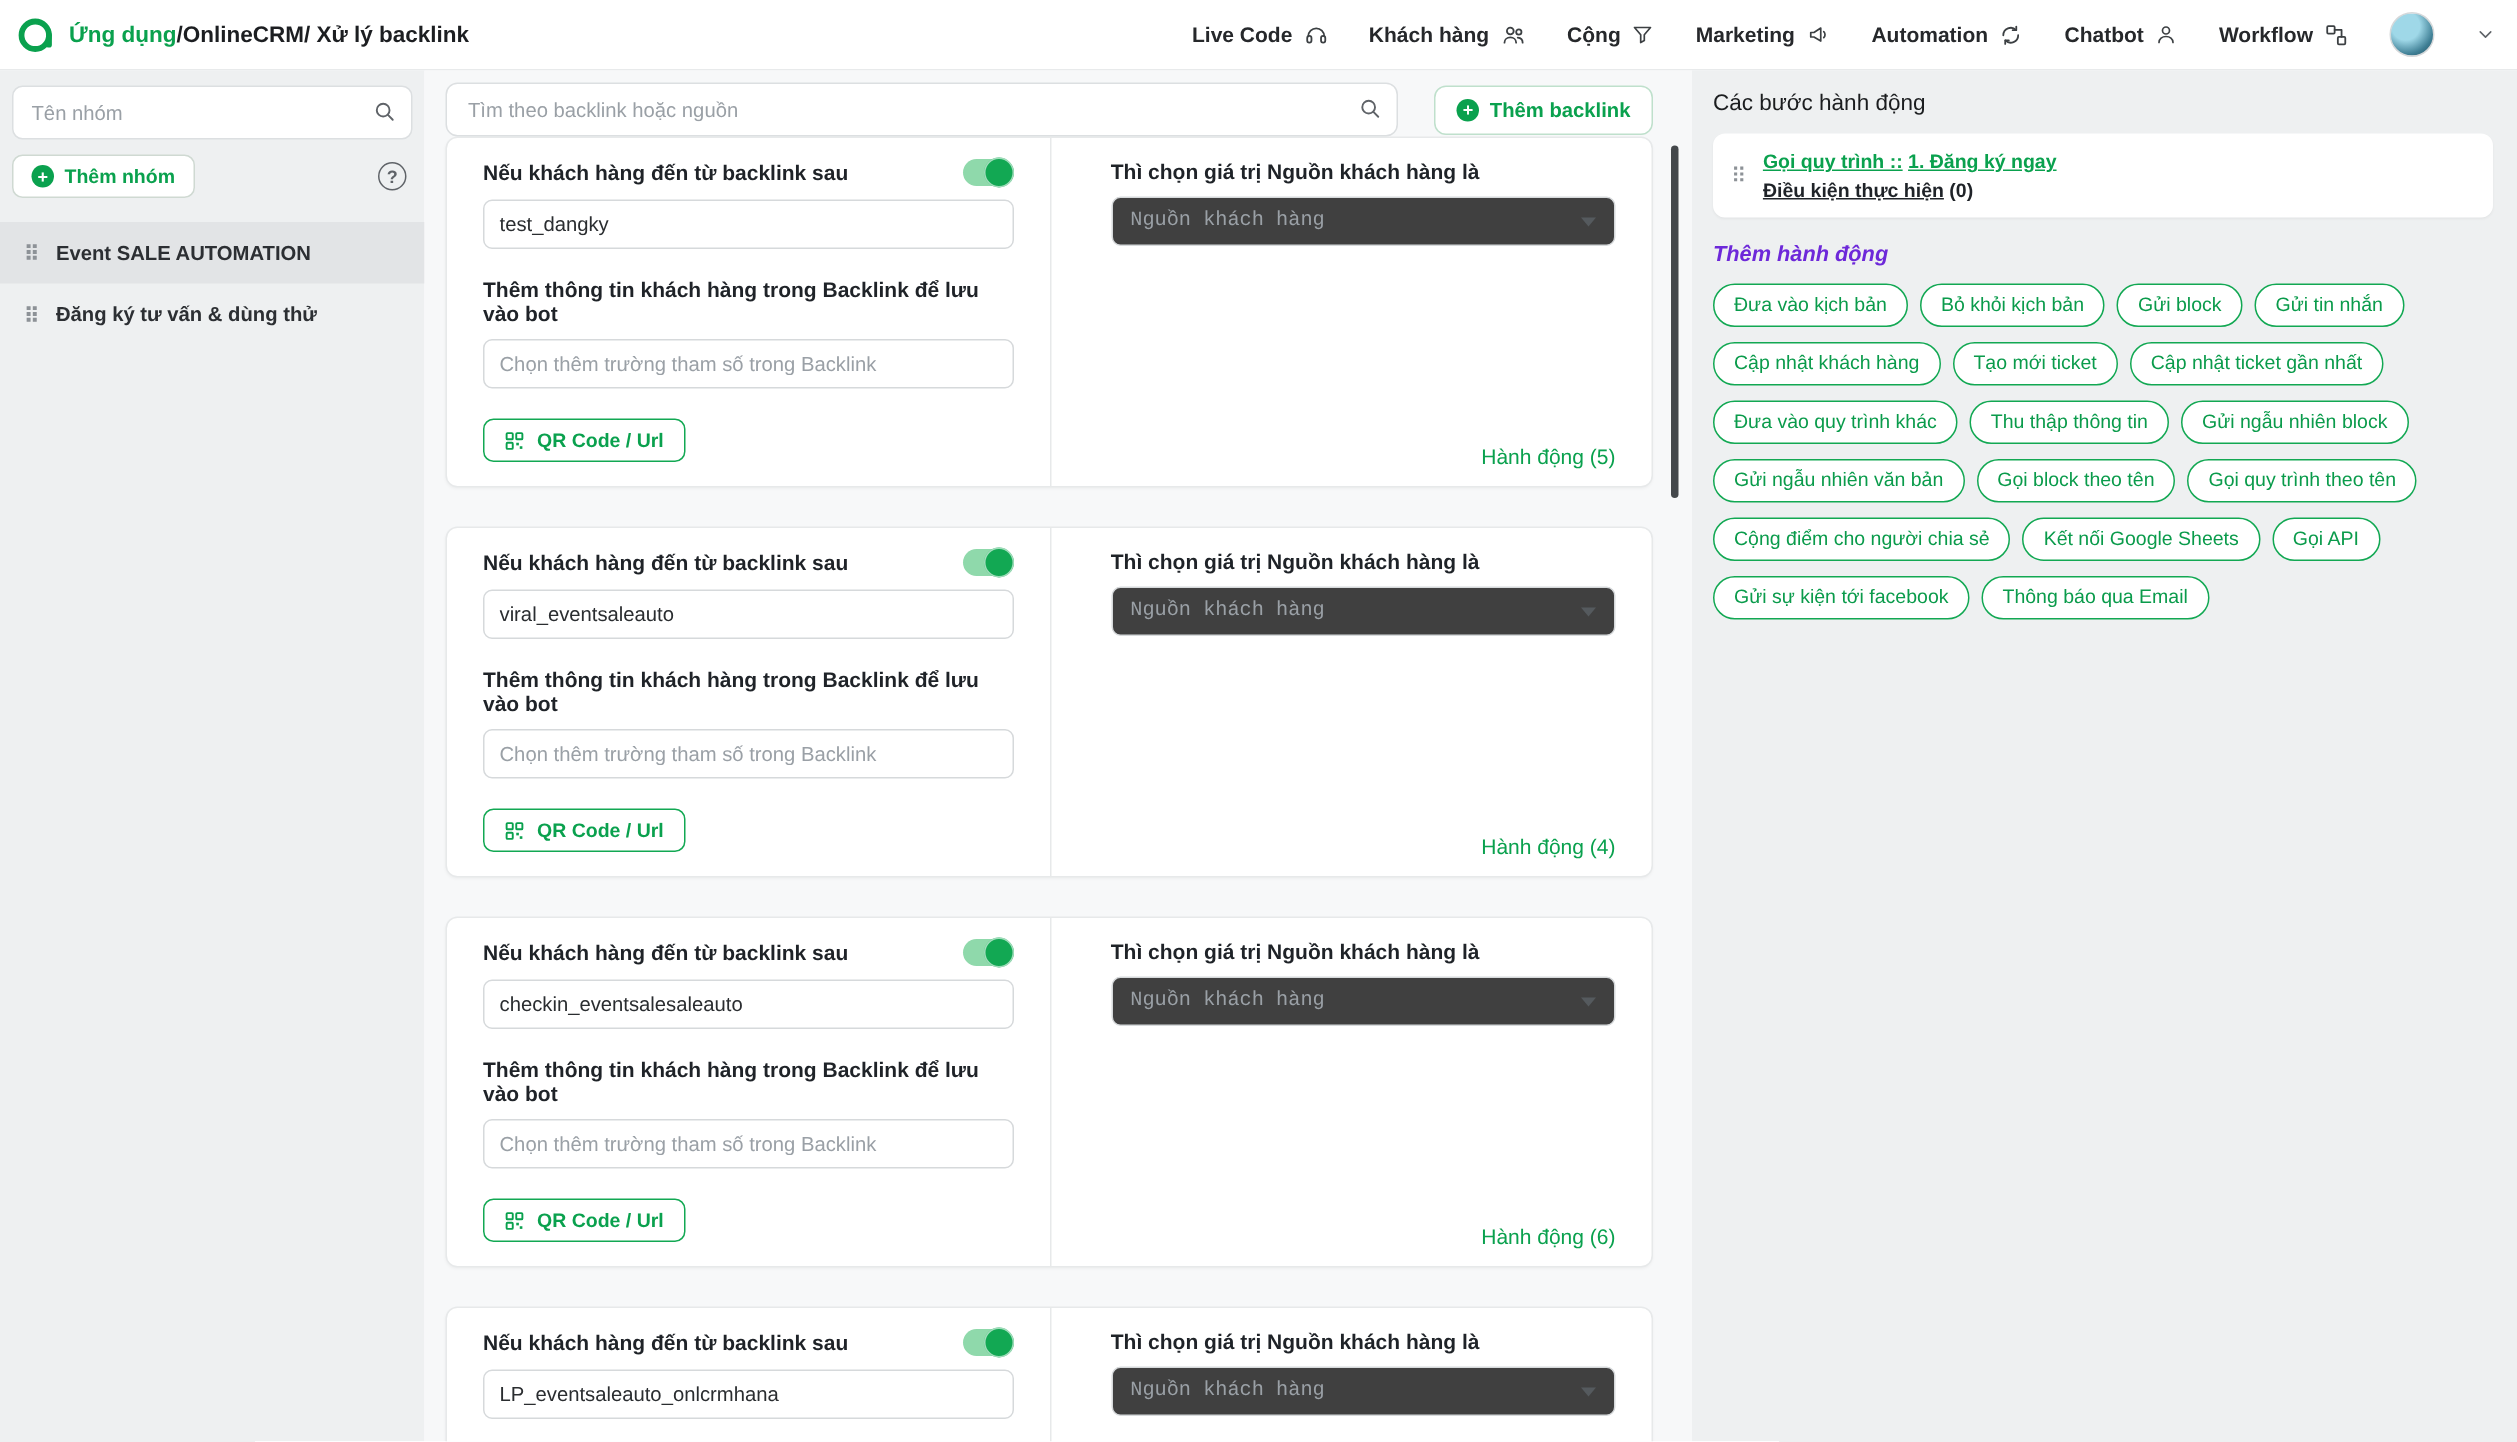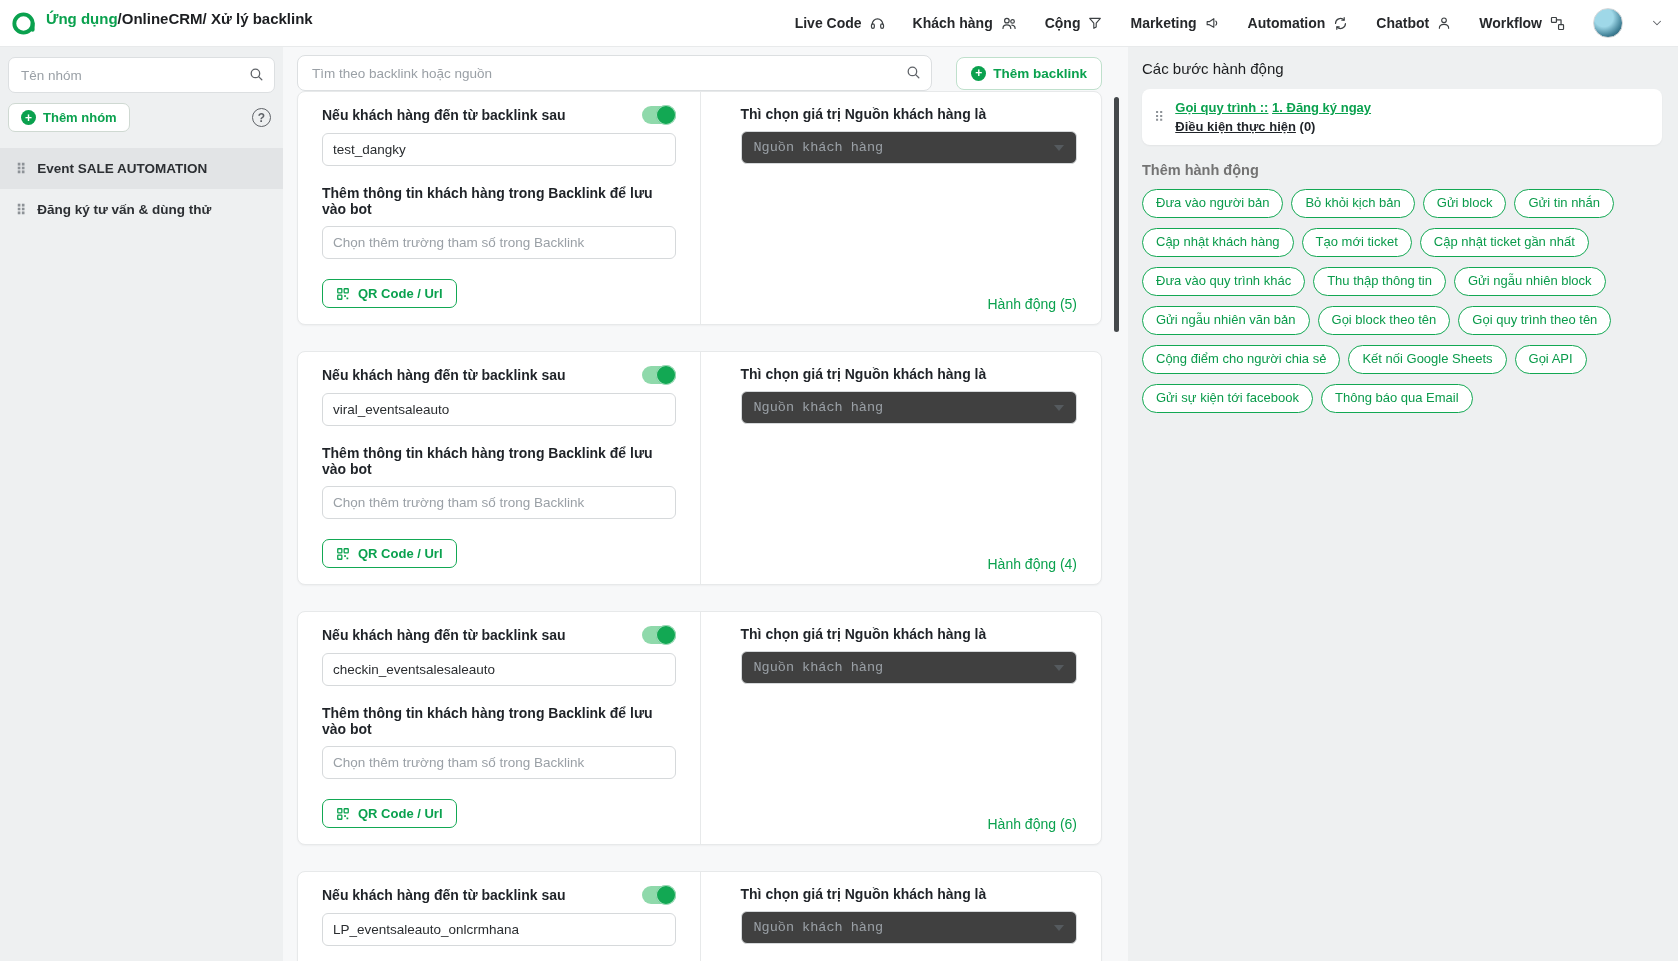--- a/index.html
+++ b/index.html
@@ -2,21 +2,21 @@
 <html><head>
 <meta charset="utf-8">
 <style>
   * { box-sizing: border-box; }
   html,body { margin:0; padding:0; }
   body { font-family:"Liberation Sans", sans-serif; color:#202124; background:#fff; }
   .app { width:1678px; height:961px; overflow:hidden; display:flex; flex-direction:column; background:#fff; }
 
   
   .topbar { height:47px; flex-shrink:0; display:flex; align-items:center; padding:0 14px 0 10px; background:#fff; border-bottom:1px solid #e8eaeb; }
-  .brand { display:flex; align-items:flex-start; gap:9px; }
+  .brand { display:flex; align-items:center; gap:9px; }
   .logo { width:27px; height:27px; }
   .breadcrumb { font-size:15px; font-weight:700; white-space:nowrap; }
   .breadcrumb .bc-app { color:#0aa14e; }
   .breadcrumb .bc-path { color:#1c1e21; }
   .topnav { margin-left:auto; display:flex; align-items:center; gap:27px; }
   .nav-item { display:flex; align-items:center; gap:7px; font-size:14px; font-weight:600; color:#26282b; cursor:pointer; white-space:nowrap; }
   .nav-icon svg { display:block; stroke:#3c4043; fill:none; stroke-width:1.7; stroke-linecap:round; stroke-linejoin:round; }
   .avatar { width:30px; height:30px; border-radius:50%; background:radial-gradient(circle at 35% 30%, #9fd8e8 0 35%, #3f7f95 70%, #234a58); border:1px solid #d5d8da; }
   .chev svg { display:block; stroke:#5f6368; fill:none; stroke-width:1.8; stroke-linecap:round; stroke-linejoin:round; }
 
@@ -68,21 +68,21 @@
   .scroll-thumb { position:absolute; right:9px; top:50px; width:5px; height:235px; border-radius:3px; background:#44484b; cursor:pointer; }
 
   
   .rightpanel { width:550px; flex-shrink:0; background:#eef0f1; padding:13px 16px 0 14px; }
   .rp-title { font-size:15px; font-weight:500; color:#1b1d1f; }
   .step-card { margin-top:12px; background:#fff; border-radius:8px; padding:11px 12px; display:flex; align-items:center; gap:11px; box-shadow:0 1px 2px rgba(0,0,0,.05); }
   .step-lines { display:flex; flex-direction:column; gap:4px; font-size:13px; }
   .link-green { color:#0aa14e; font-weight:600; text-decoration:underline; cursor:pointer; }
   .link-dark { color:#1f2328; font-weight:600; text-decoration:underline; cursor:pointer; }
   .cond-count { color:#1f2328; font-weight:600; text-decoration:none; }
-  .rp-sub { margin:17px 0 11px 0; font-size:14.5px; font-weight:600; color:#737373; }
+  .rp-sub { margin:17px 0 11px 0; font-size:14.5px; font-weight:600; color:#6d28d9;font-style:italic; }
   .pill-wrap { display:flex; flex-wrap:wrap; gap:10px 8px; }
   .pill { background:#fff; border:1px solid #12a853; border-radius:16px; padding:6px 13px; font-size:13px; color:#0a9b4b; cursor:pointer; white-space:nowrap; line-height:1.15; }
 </style>
 </head>
 <body>
 
 <div class="app">
 
   <header class="topbar">
     <div class="brand">
@@ -358,21 +358,21 @@
           <div>
             <span class="link-dark">Điều kiện thực hiện</span>
             <span class="cond-count">(0)</span>
           </div>
         </div>
       </div>
 
       <div class="rp-sub">Thêm hành động</div>
 
       <div class="pill-wrap">
-        <span class="pill">Đưa vào người bản</span>
+        <span class="pill">Đưa vào kịch bản</span>
         <span class="pill">Bỏ khỏi kịch bản</span>
         <span class="pill">Gửi block</span>
         <span class="pill">Gửi tin nhắn</span>
         <span class="pill">Cập nhật khách hàng</span>
         <span class="pill">Tạo mới ticket</span>
         <span class="pill">Cập nhật ticket gần nhất</span>
         <span class="pill">Đưa vào quy trình khác</span>
         <span class="pill">Thu thập thông tin</span>
         <span class="pill">Gửi ngẫu nhiên block</span>
         <span class="pill">Gửi ngẫu nhiên văn bản</span>

